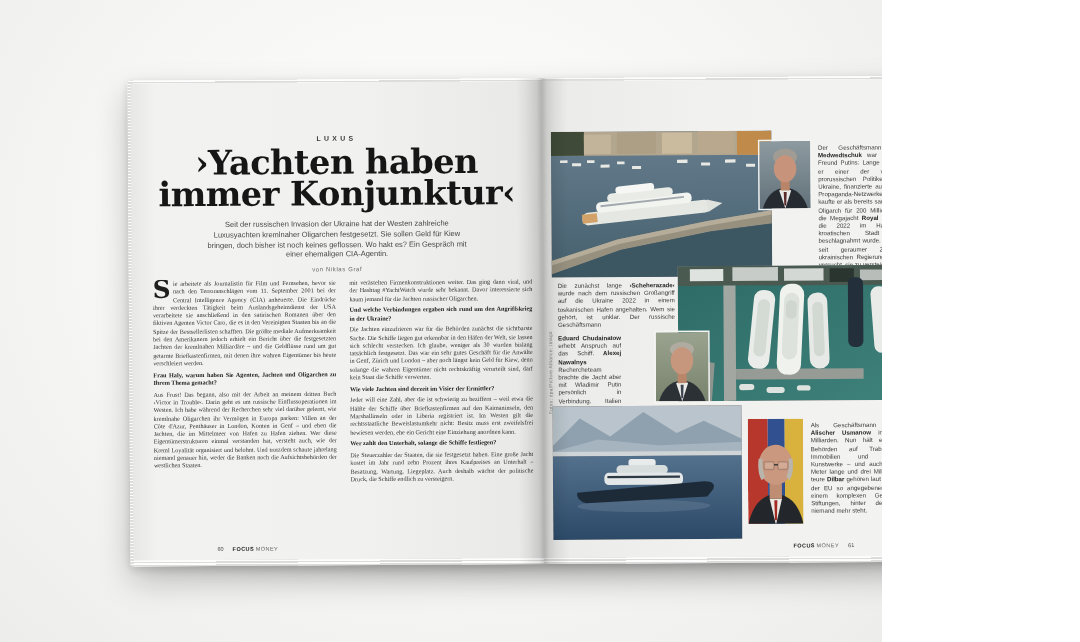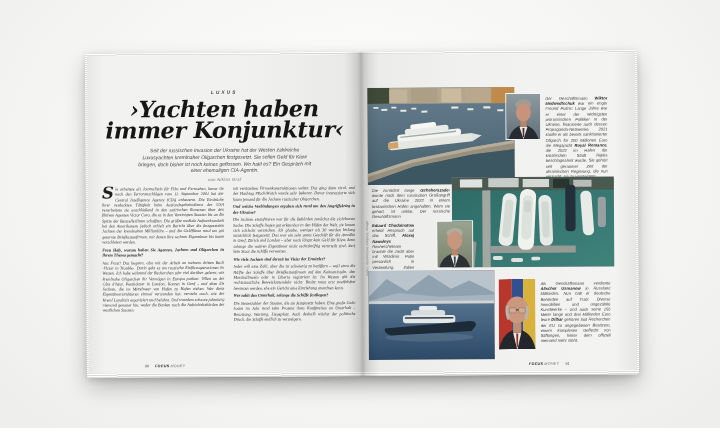--- a/index.html
+++ b/index.html
@@ -1,18 +1,18 @@
 <!DOCTYPE html>
 <html style="--paper: #f1f1ef; --ink: #161616; --body_text: #323232; --caption_text: #3a3a3a; --water_blue: #51697a; --water_teal: #357168; --sea_navy: #2f4d6a;"><head>
 <meta charset="utf-8">
 <style>
   html,body{margin:0;padding:0;}
-  .stage{position:relative;width:720px;height:428px;overflow:hidden;
+  .stage{position:relative;width:588px;height:428px;overflow:hidden;
     background: radial-gradient(ellipse at 50% 38%, #ffffff 0%, #f6f6f5 55%, #ededec 100%);
-    font-family:"Liberation Sans", sans-serif;font-style:italic;}
+    font-family:"Liberation Sans", sans-serif;}
   .book-shadow{position:absolute;left:96px;top:350px;width:534px;height:26px;
     background:rgba(0,0,0,.30);filter:blur(10px);border-radius:50%;}
   .book{position:absolute;left:86px;top:52px;width:552px;height:324px;
     transform:rotate(-0.35deg);border-radius:2px;
     box-shadow:0 10px 22px rgba(0,0,0,.22), 0 2px 6px rgba(0,0,0,.14);
     background:
      repeating-linear-gradient(to bottom,#fdfdfd 0 1px,#dcdcda 1px 2px);}
   .page{position:absolute;top:2px;width:274px;height:318px;overflow:hidden;}
   .page-left{left:2px;background:linear-gradient(to right,#e7e7e5 0%,#f2f2f0 6%,var(--paper) 55%,#e9e9e7 96%,#dddddb 100%);}
   .page-right{left:276px;background:linear-gradient(to right,#dededc 0%,#ebebe9 3%,var(--paper) 40%,#f3f3f1 92%,#e6e6e4 100%);}

